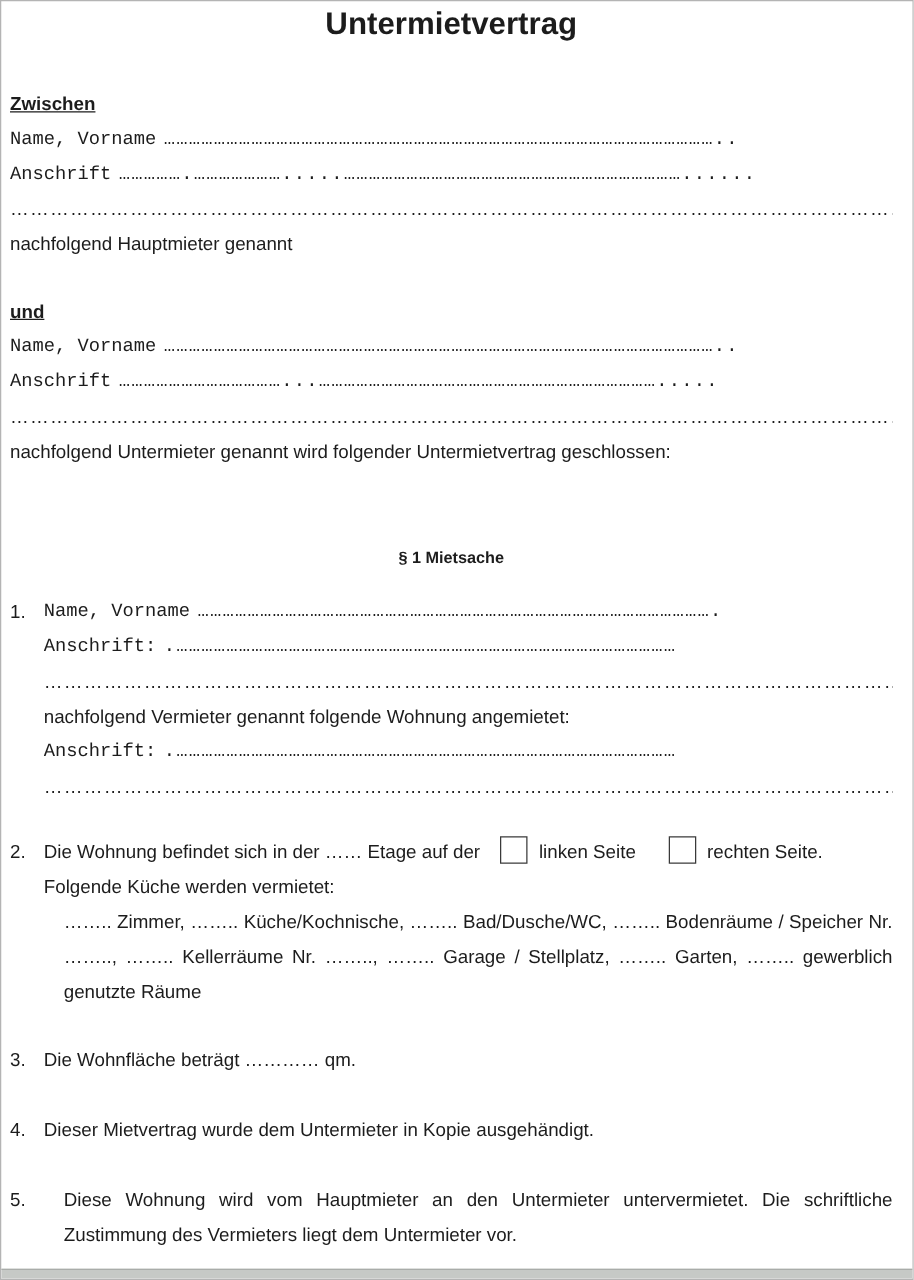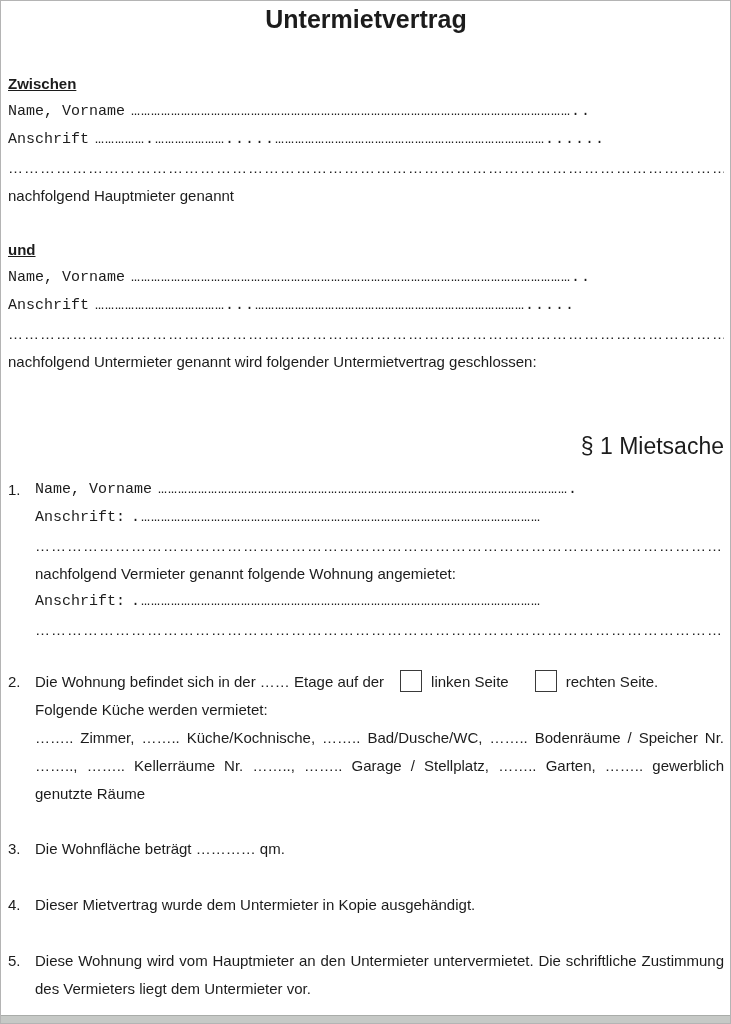--- a/index.html
+++ b/index.html
@@ -7,50 +7,50 @@
     position:relative;
     width:731px; height:1024px;
     box-sizing:border-box;
     margin:0 auto;
     background:#ffffff;
     border:1px solid #b4b4b4;
     overflow:hidden;
     font-family:"Liberation Sans", sans-serif;
     font-size:15px;
     color:#1c1c1c;
-    padding:4px 6px 0 7px;
+    padding:4px 16px 0 7px;
   }
   h1.doc-title {
     margin:0 0 36px 0;
     text-align:center;
     font-size:25px;
     font-weight:bold;
     font-family:"Liberation Sans", sans-serif;
   }
   .line { line-height:28px; white-space:nowrap; overflow:hidden; }
   .b { font-weight:bold;text-decoration:underline; }
   .fill { display:flex;font-family:Liberation Mono, monospace; }
   .fill .label { flex:none; }
   .fill .dots { flex:1 1 auto; min-width:0; overflow:hidden; margin-left:6px; letter-spacing:1px; }
   .dotsfull { letter-spacing:1px; }
   .gap-after { margin-bottom:26px; }
   .section-heading {
-    text-align:right;
-    font-weight:normal;
-    font-size:23px;
+    text-align:center;
+    font-weight:bold;
+    font-size:13px;
     margin:56px 0 16px 0;
     line-height:28px;
   }
   .item { display:flex; margin-bottom:28px; }
   .item .num { flex:none; width:27px; line-height:28px; }
   .item .body { flex:1 1 auto; min-width:0; }
   .item-1 { margin-bottom:24px; }
   .item-2 { margin-bottom:27px; }
   .item-5 { margin-bottom:0; }
-  .justify { line-height:28px; text-align:justify; }
+  .justify { line-height:28px; text-align:justify;margin-left:16px; }
   .checkbox {
     display:inline-block;
     width:20px; height:20px;
     border:1px solid #3a3a3a;
     background:#ffffff;
     vertical-align:-5px;
     margin:0 9px 0 16px;
   }
   .checkbox.cb2 { margin-left:26px; }
   .page-bottom-edge {

